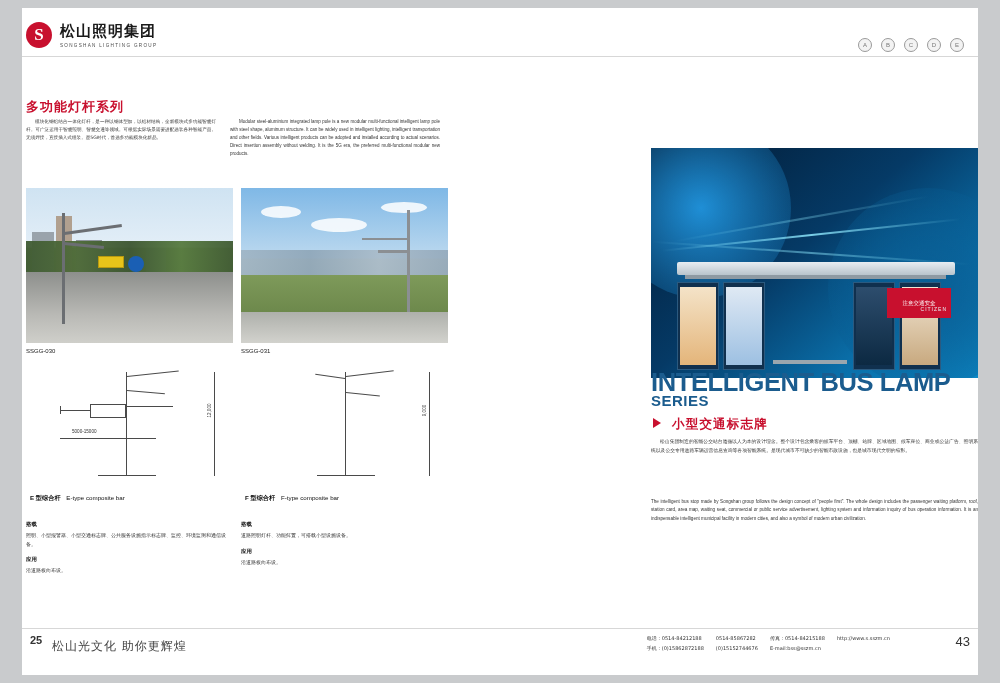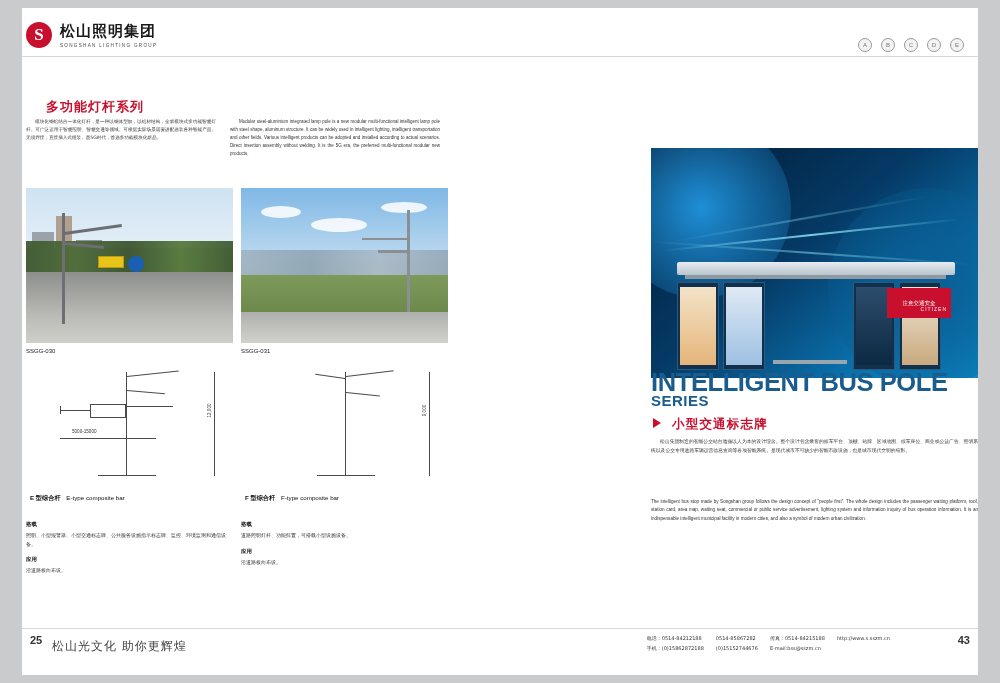--- a/index.html
+++ b/index.html
@@ -40,21 +40,20 @@
     display:inline-block; width:0; height:0;
     border-left:8px solid #c8102e; border-top:5px solid transparent; border-bottom:5px solid transparent;
     vertical-align:middle; margin-right:5px;
   }
   .sec-en-main { font-size:13px; color:#c8102e; letter-spacing:0.4px; font-weight:500; display:inline-block; vertical-align:middle; }
   .sec-en-sub { font-size:6.5px; color:#c8102e; letter-spacing:0.8px; margin-left:19px; margin-top:1px; font-weight:bold; }
   .sec-cn {
     position:absolute; left:26px; top:98px;
     font-size:13px; font-weight:bold; color:#c8102e; letter-spacing:1px;
     font-family:"DejaVu Sans", sans-serif;
-    margin-left:20px;
   }
 
   .body-cols { position:absolute; left:26px; top:118px; width:426px; display:flex; gap:14px; }
   .col-cn { width:190px; font-size:4.6px; line-height:1.75; color:#333; text-align:justify; font-family:"DejaVu Sans", sans-serif; }
   .col-en { width:210px; font-size:4.5px; line-height:1.75; color:#333; text-align:justify; }
   .indent { text-indent:9px; }
 
   .photo-row { position:absolute; left:26px; top:188px; display:flex; gap:8px; }
   .photo { width:207px; height:155px; position:relative; overflow:hidden; }
   .cap { font-size:6px; color:#222; margin-top:5px; }
@@ -120,21 +119,21 @@
   .hero-cn { position:absolute; left:672px; top:416px; font-size:12.5px; font-weight:bold; color:#c8102e; letter-spacing:1.2px; font-family:"DejaVu Sans", sans-serif; }
   .hero-tri { position:absolute; left:653px; top:418px; width:0; height:0;
     border-left:8px solid #c8102e; border-top:5px solid transparent; border-bottom:5px solid transparent; }
   .hero-p-cn { position:absolute; left:651px; top:438px; width:327px; font-size:4.8px; line-height:1.85; color:#333; text-align:justify; text-indent:9px; font-family:"DejaVu Sans", sans-serif; }
   .hero-p-en { position:absolute; left:651px; top:498px; width:327px; font-size:4.6px; line-height:1.8; color:#333; text-align:justify; }
 
   
   .footer-line { position:absolute; left:22px; top:628px; width:956px; height:1px; background:#d7d7d7; }
   .pg-left { position:absolute; left:30px; top:634px; font-size:11px; color:#333; font-weight:bold; }
   .foot-cn { position:absolute; left:52px; top:638px; font-size:12px; color:#444; letter-spacing:1px; font-family:"DejaVu Sans", sans-serif; }
-  .pg-right { position:absolute; right:30px; top:634px; font-size:11px; color:#333; font-weight:bold; }
+  .pg-right { position:absolute; right:30px; top:634px; font-size:13px; color:#333; font-weight:normal; }
   .contact { position:absolute; right:110px; top:634px; display:flex; gap:12px; font-size:5px; line-height:1.9; color:#333; font-family:"DejaVu Sans", sans-serif; }
   .contact div { white-space:nowrap; }
 </style>
 </head>
 <body>
 
 <div class="spread">
 
   <div class="page page-left"></div>
   <div class="page page-right"></div>
@@ -270,21 +269,21 @@
       </div>
       <div class="panel" style="left:222px;">
         <div class="ad" style="background:linear-gradient(#f1e6d4,#c8a97f);"></div>
       </div>
       <div class="bench"></div>
       <div class="banner" style="display:flex;align-items:center;justify-content:center;color:#fff;font-size:5.5px;font-family:'DejaVu Sans',sans-serif;">注意交通安全</div>
       <div style="position:absolute;right:8px;bottom:58px;font-size:5px;color:#e8eef4;letter-spacing:1px;">CITIZEN</div>
     </div>
   </div>
 
-  <div class="hero-title">INTELLIGENT BUS POLE</div>
+  <div class="hero-title">INTELLIGENT BUS LAMP</div>
   <div class="hero-title2">SERIES</div>
   <div class="hero-tri"></div>
   <div class="hero-cn">小型交通标志牌</div>
   <div class="hero-p-cn">松山集团制造的智能公交站台遵循以人为本的设计理念。整个设计包含乘客的候车平台、顶棚、站牌、区域地图、候车座位、商业或公益广告、照明系统以及公交专用道路车辆运营信息查询等各项智能系统。是现代城市不可缺少的智能市政设施，也是城市现代文明的缩影。</div>
   <div class="hero-p-en">The intelligent bus stop made by Songshan group follows the design concept of "people first". The whole design includes the passenger waiting platform, roof, station card, area map, waiting seat, commercial or public service advertisement, lighting system and information inquiry of bus operation information. It is an indispensable intelligent municipal facility in modern cities, and also a symbol of modern urban civilization.</div>
 
   <div class="footer-line"></div>
   <div class="pg-left">25</div>
   <div class="foot-cn">松山光文化  助你更辉煌</div>
   <div class="pg-right">43</div>

